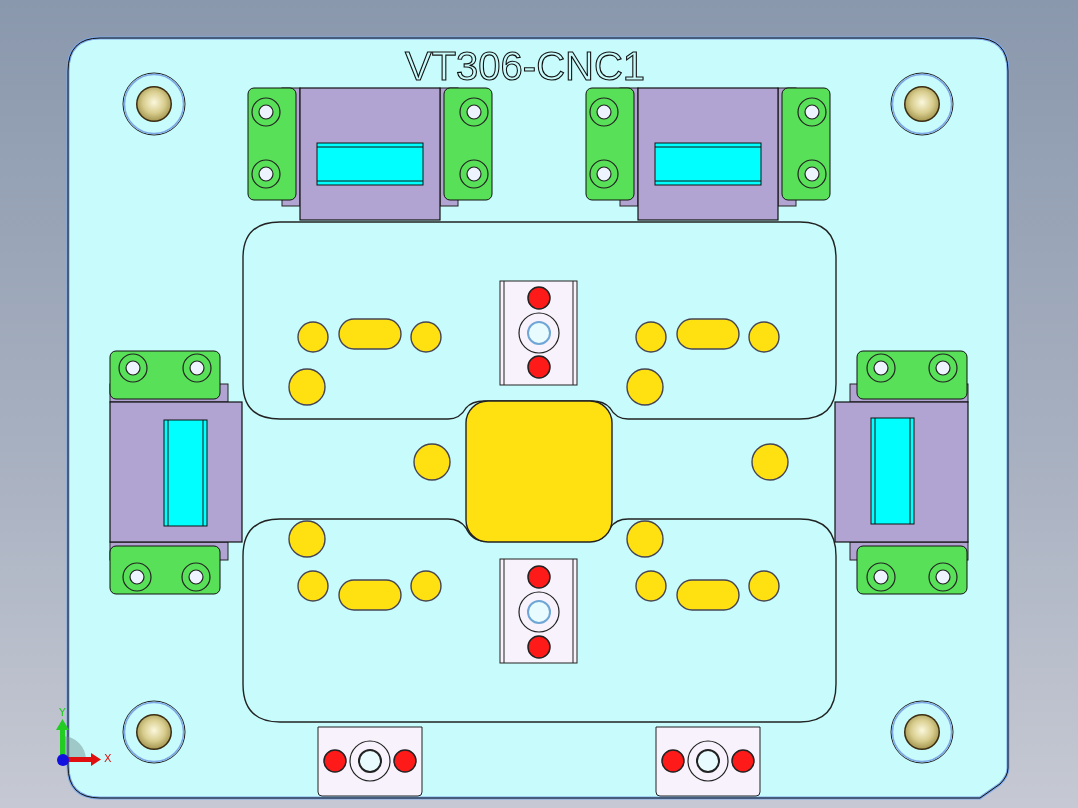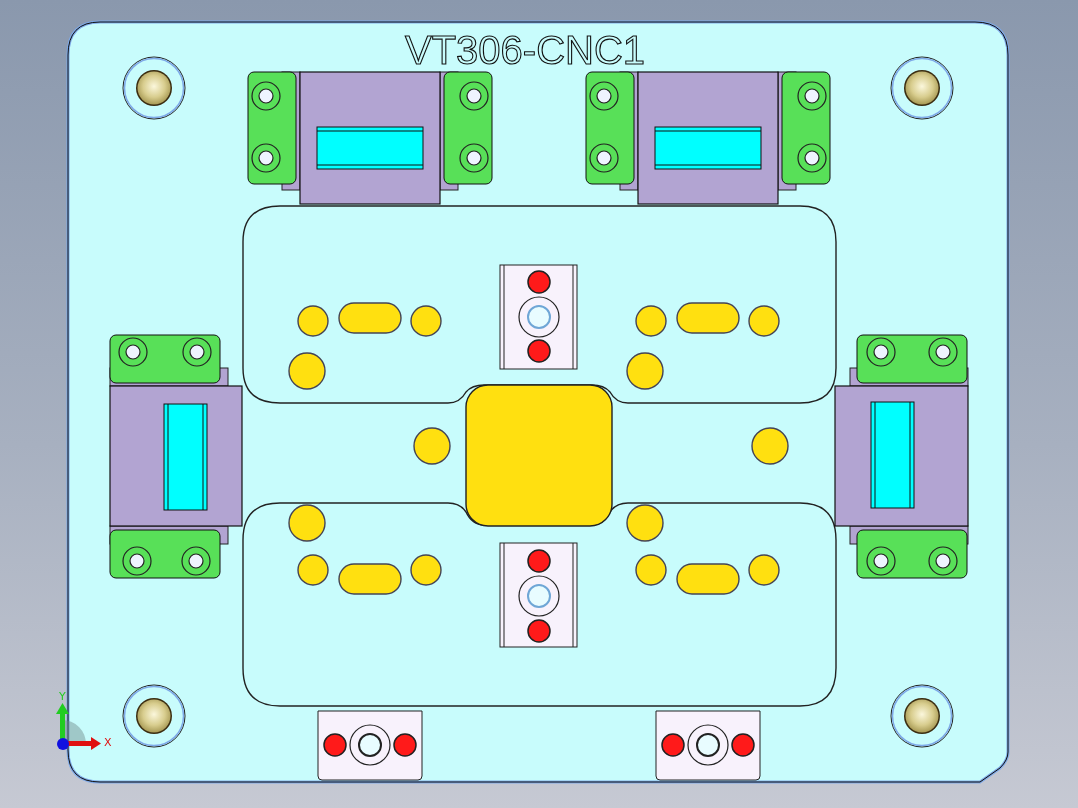--- a/index.html
+++ b/index.html
@@ -1,21 +1,21 @@
 <!DOCTYPE html>
 <html><head>
 <meta charset="utf-8">
 <style>
   html, body { margin:0; padding:0; }
   body {
     width:1078px; height:808px; overflow:hidden;
     background: linear-gradient(#8a98ad 0%, #a7b0c0 55%, #c6c9d3 100%);
     font-family: "Liberation Sans", sans-serif;
   }
-  #viewport { position:absolute; left:0; top:0; width:1078px; height:656px; }
+  #viewport { position:absolute; left:0; top:16px; width:1078px; height:656px; }
   svg { display:block; }
   .title-text {
     font-family: "Liberation Sans", sans-serif;
     font-size: 40px; fill: #c8fcfc; stroke:#111; stroke-width:1.1px;
   }
   .axis-label { font-family:"DejaVu Sans", sans-serif; font-size:11px; }
 </style>
 </head>
 <body>
 

